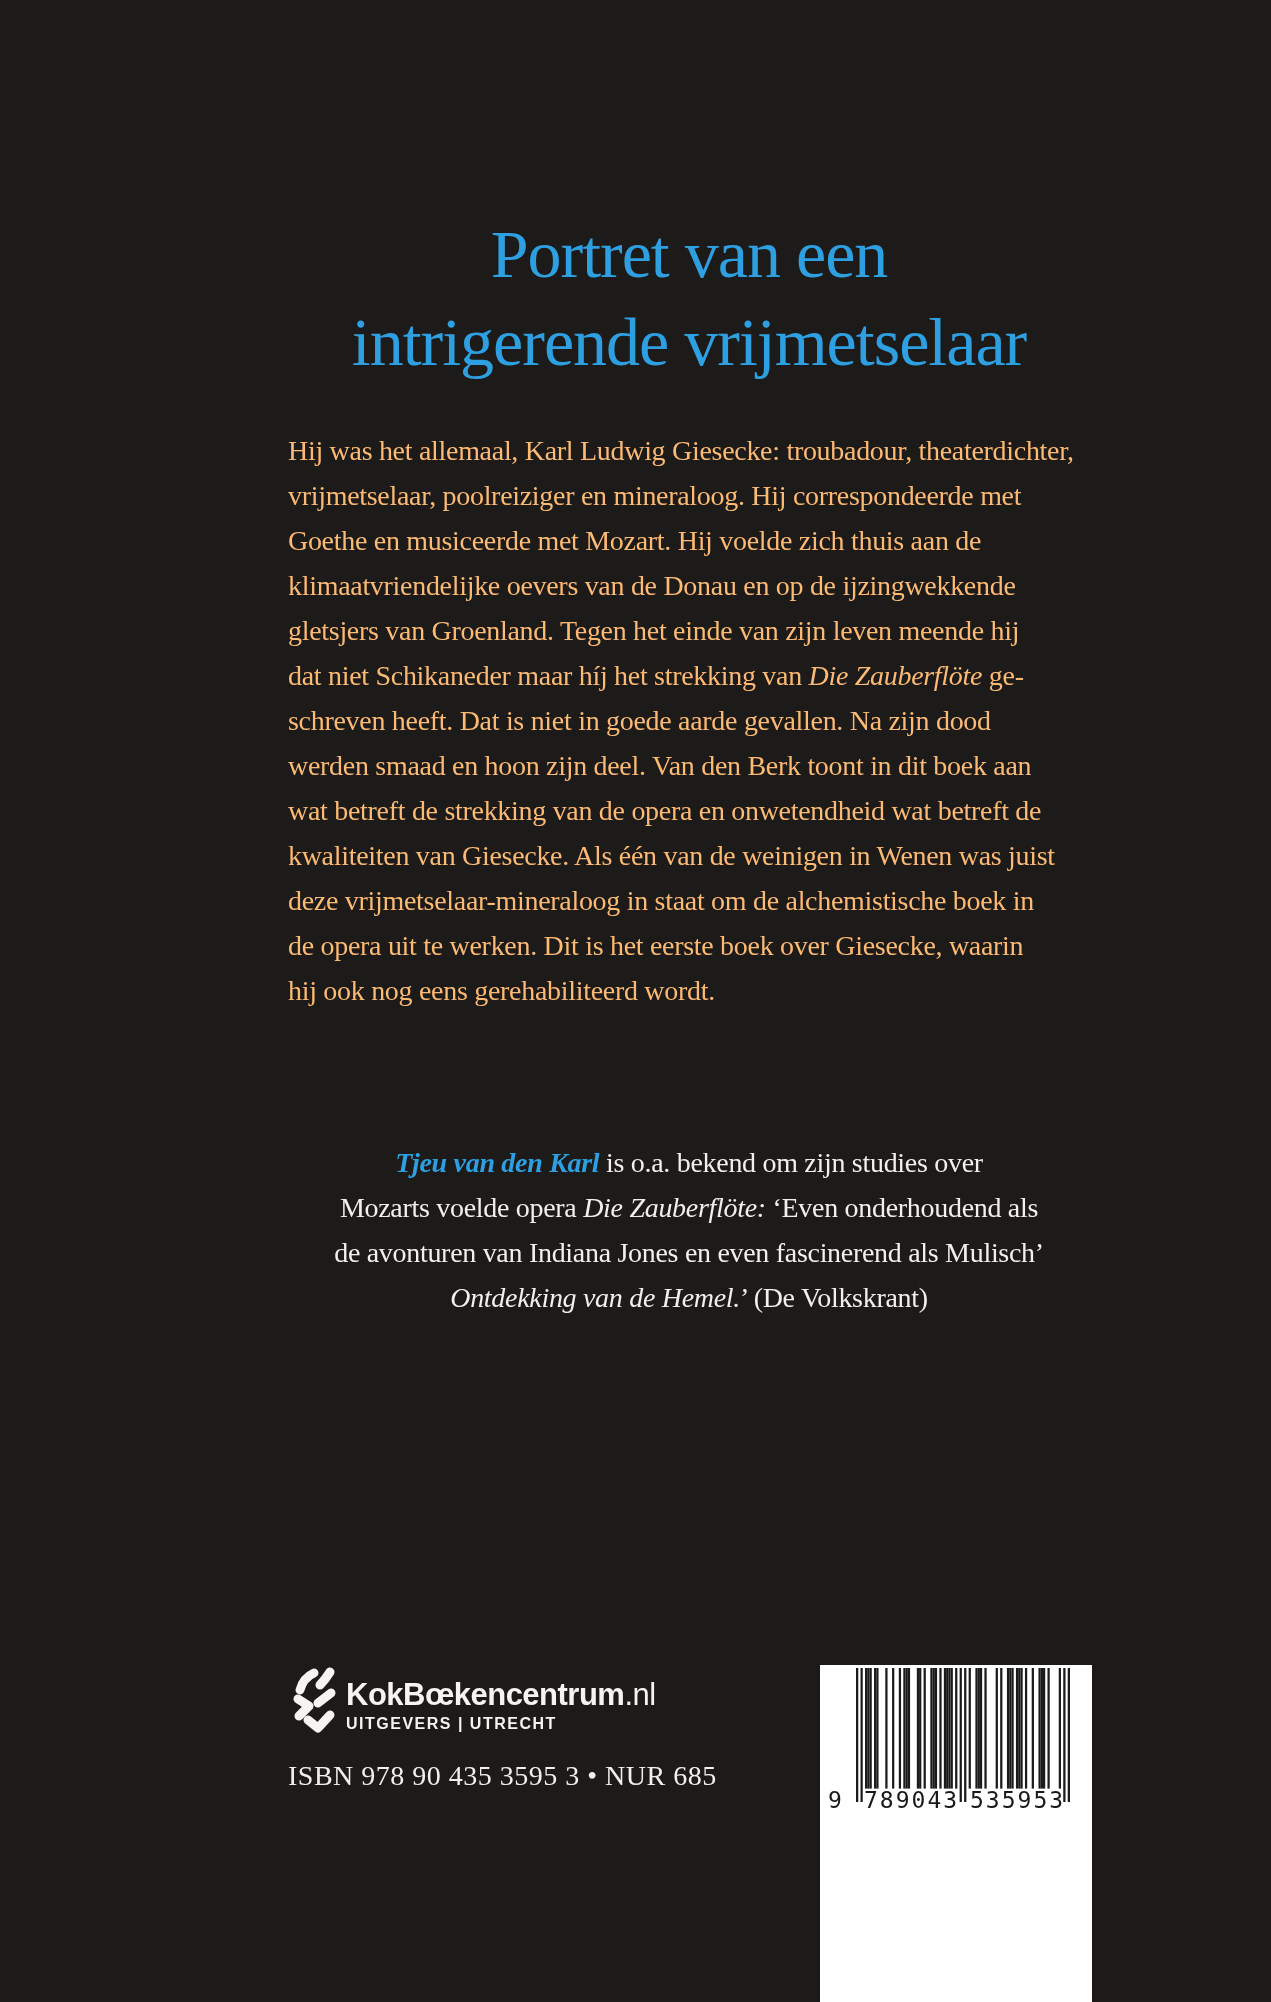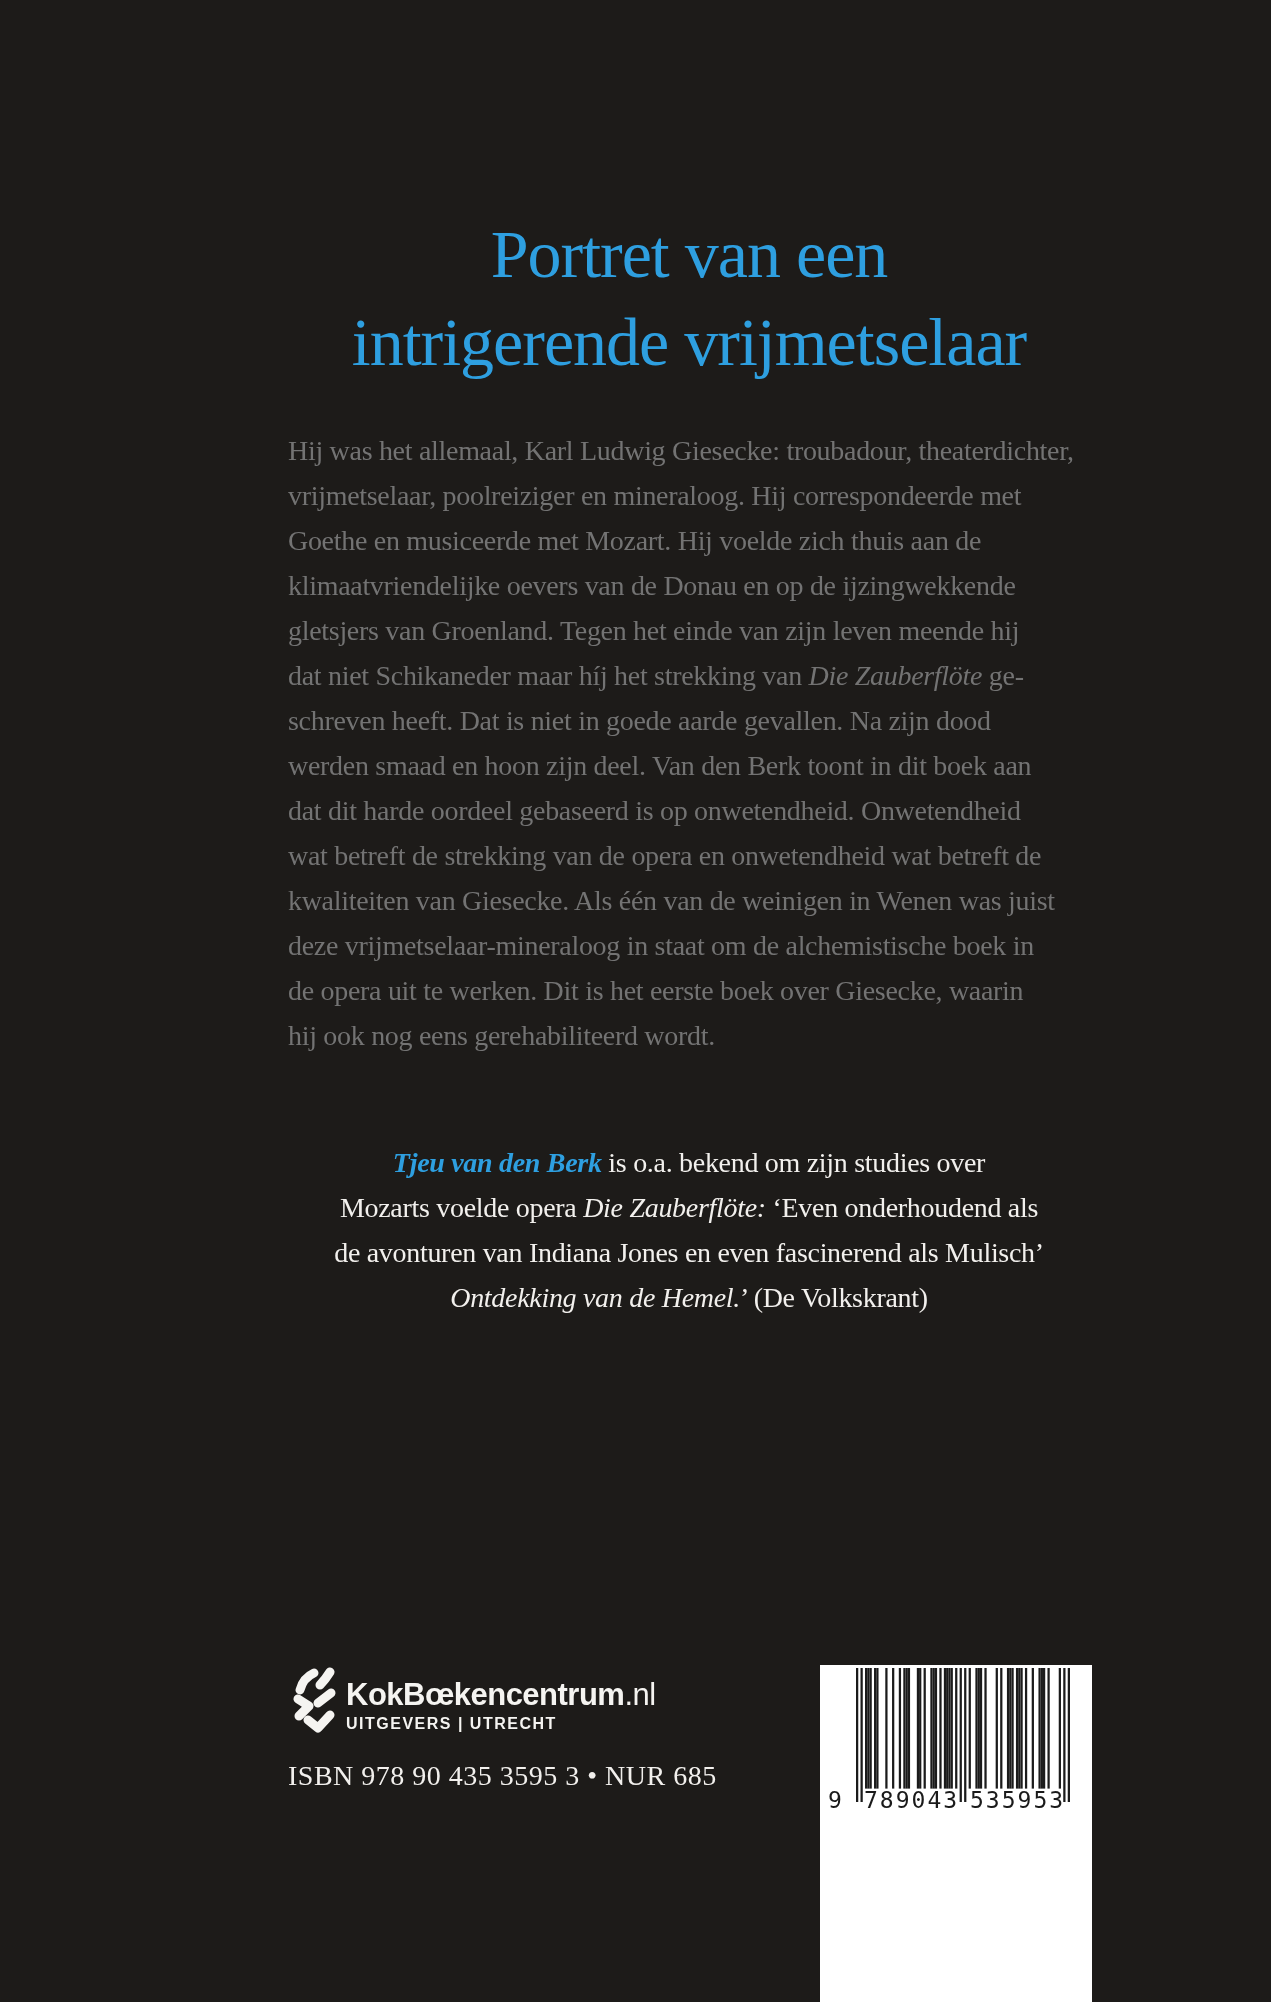--- a/index.html
+++ b/index.html
@@ -15,21 +15,21 @@
     position:absolute;left:288px;top:210px;width:802px;
     text-align:center;
     color:#2e9fe0;
     font-size:68px;line-height:88px;
     letter-spacing:-1px;
     font-weight:normal;
   }
   
   .bodytext{
     position:absolute;left:288px;top:428px;width:860px;
-    color:#737373;
+    color:#fdba74;
     font-size:28px;line-height:45px;letter-spacing:-0.3px;
   }
   .bodytext .line{white-space:nowrap;}
   
   .blurb{
     position:absolute;left:288px;top:1140px;width:802px;
     text-align:center;
     color:#f2f0ed;
     font-size:28px;line-height:45px;letter-spacing:-0.3px;
   }
@@ -81,30 +81,29 @@
 
   <div class="bodytext">
       <div class="line"><span class="seg-r">Hij was het allemaal, Karl Ludwig Giesecke: troubadour, theaterdichter,</span></div>
       <div class="line"><span class="seg-r">vrijmetselaar, poolreiziger en mineraloog. Hij correspondeerde met</span></div>
       <div class="line"><span class="seg-r">Goethe en musiceerde met Mozart. Hij voelde zich thuis aan de</span></div>
       <div class="line"><span class="seg-r">klimaatvriendelijke oevers van de Donau en op de ijzingwekkende</span></div>
       <div class="line"><span class="seg-r">gletsjers van Groenland. Tegen het einde van zijn leven meende hij</span></div>
       <div class="line"><span class="seg-r">dat niet Schikaneder maar híj het strekking van </span><span class="seg-i">Die Zauberflöte</span><span class="seg-r"> ge-</span></div>
       <div class="line"><span class="seg-r">schreven heeft. Dat is niet in goede aarde gevallen. Na zijn dood</span></div>
       <div class="line"><span class="seg-r">werden smaad en hoon zijn deel. Van den Berk toont in dit boek aan</span></div>
-      <div class="line"><span class="seg-r">dat dit harde oordeel gebaseerd is op onwetendheid. Onwetendheid</span></div>
       <div class="line"><span class="seg-r">wat betreft de strekking van de opera en onwetendheid wat betreft de</span></div>
       <div class="line"><span class="seg-r">kwaliteiten van Giesecke. Als één van de weinigen in Wenen was juist</span></div>
       <div class="line"><span class="seg-r">deze vrijmetselaar-mineraloog in staat om de alchemistische boek in</span></div>
       <div class="line"><span class="seg-r">de opera uit te werken. Dit is het eerste boek over Giesecke, waarin</span></div>
       <div class="line"><span class="seg-r">hij ook nog eens gerehabiliteerd wordt.</span></div>
     </div>
 
   <div class="blurb">
-      <div class="line"><span class="seg-author">Tjeu van den Berk</span><span class="seg-r"> is o.a. bekend om zijn studies over</span></div>
+      <div class="line"><span class="seg-author">Tjeu van den Karl</span><span class="seg-r"> is o.a. bekend om zijn studies over</span></div>
       <div class="line"><span class="seg-r">Mozarts voelde opera </span><span class="seg-i">Die Zauberflöte:</span><span class="seg-r"> ‘Even onderhoudend als</span></div>
       <div class="line"><span class="seg-r">de avonturen van Indiana Jones en even fascinerend als Mulisch’</span></div>
       <div class="line"><span class="seg-i">Ontdekking van de Hemel.</span><span class="seg-r">’ (De Volkskrant)</span></div>
     </div>
 
   <div class="publisher">
     <svg class="pub-icon" viewBox="0 0 46 68" xmlns="http://www.w3.org/2000/svg">
       <g fill="none" stroke="#f5f4f1" stroke-width="9" stroke-linecap="round" stroke-linejoin="round">
         <path d="M 8 24 Q 11 12 22 7"></path>
         <path d="M 38 6 Q 33 14 28 19"></path>

